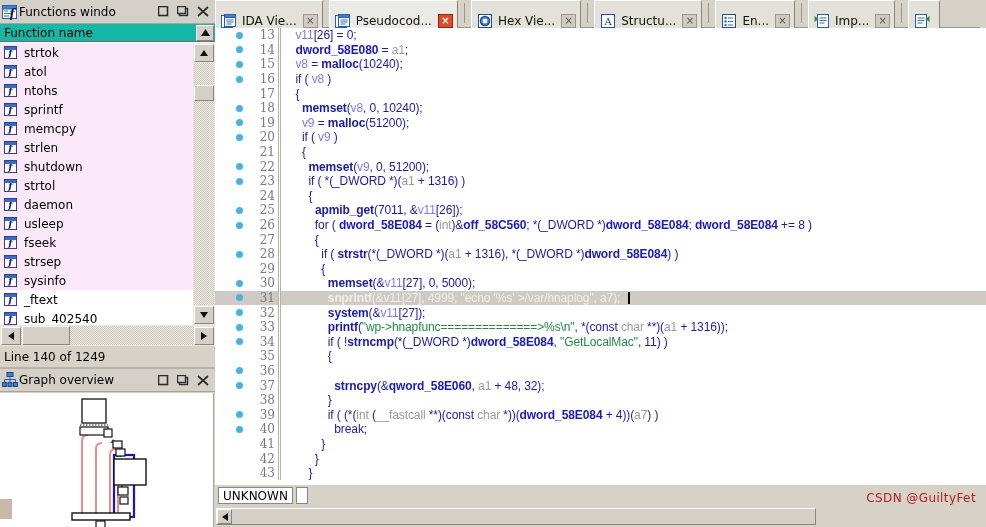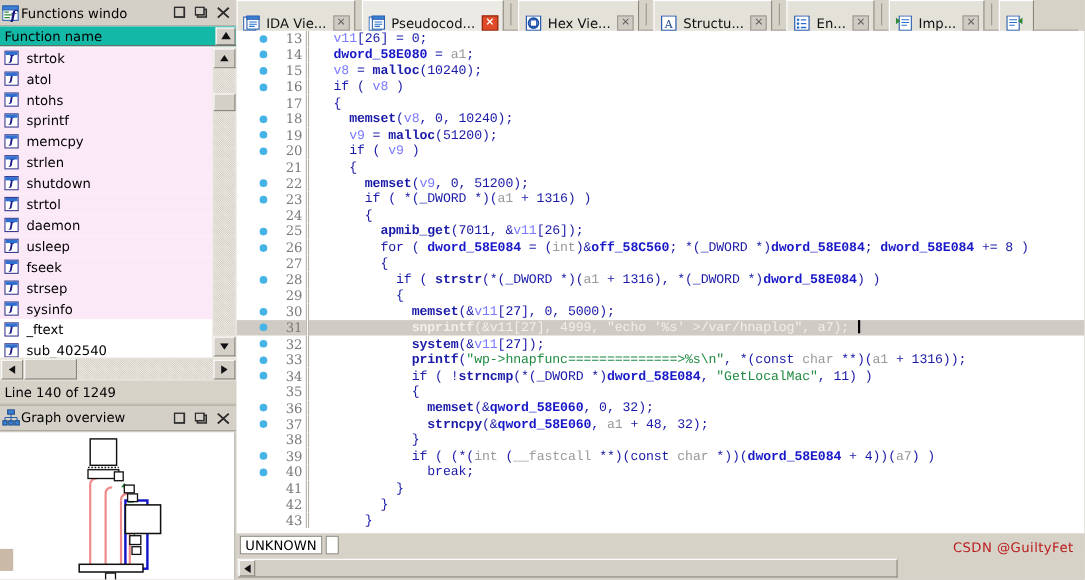--- a/index.html
+++ b/index.html
@@ -127,21 +127,21 @@
   .cline.hl { background: #cfcbc4; }
   .dot { width: 26px; flex: 0 0 auto; display: flex; align-items: center;
          justify-content: center; }
   .dot i { width: 7px; height: 7px; border-radius: 50%; background: #46b3e6;
            display: block; }
   .lnum { width: 26px; flex: 0 0 auto; text-align: right; color: #7a7a7a;
           font-family: "DejaVu Serif", serif; font-size: 12px; padding-right: 3px; }
   .gut { width: 3px; flex: 0 0 auto; align-self: stretch;
          border-left: 1px solid #b5b1a8; border-right: 1px solid #b5b1a8;
          margin-right: 8px; background: #fff; }
-  .ctext { flex: 1; color: #1a1aa8; font-family: Liberation Mono, monospace; font-size: 12px;
+  .ctext { flex: 1; color: #1a1aa8; font-family: Liberation Sans, sans-serif; font-size: 12px;
            letter-spacing: -0.1px; }
 
   
   .k  { color: #1a1aa8; }              
   .id { color: #7a7aff; }              
   .gl { color: #1818c8; font-weight: bold; } 
   .fn { color: #1a1aa8; font-weight: bold; } 
   .st { color: #1f8a40; }              
   .ty { color: #999999; }              
   .hl .k, .hl .id, .hl .gl, .hl .fn, .hl .st, .hl .ty, .hl .nm { color: #f2efe9; }
@@ -476,21 +476,21 @@
         <div class="cline"><span class="dot"><i></i></span><span class="lnum">26</span><span class="gut"></span><span class="ctext"><span class="k">        for ( </span><span class="gl">dword_58E084</span><span class="k"> = (</span><span class="ty">int</span><span class="k">)&amp;</span><span class="gl">off_58C560</span><span class="k">; *(_DWORD *)</span><span class="gl">dword_58E084</span><span class="k">; </span><span class="gl">dword_58E084</span><span class="k"> += 8 )</span></span></div>
         <div class="cline"><span class="dot"></span><span class="lnum">27</span><span class="gut"></span><span class="ctext"><span class="k">        {</span></span></div>
         <div class="cline"><span class="dot"><i></i></span><span class="lnum">28</span><span class="gut"></span><span class="ctext"><span class="k">          if ( </span><span class="fn">strstr</span><span class="k">(*(_DWORD *)(</span><span class="ty">a1</span><span class="k"> + 1316), *(_DWORD *)</span><span class="gl">dword_58E084</span><span class="k">) )</span></span></div>
         <div class="cline"><span class="dot"></span><span class="lnum">29</span><span class="gut"></span><span class="ctext"><span class="k">          {</span></span></div>
         <div class="cline"><span class="dot"><i></i></span><span class="lnum">30</span><span class="gut"></span><span class="ctext"><span class="k">            </span><span class="fn">memset</span><span class="k">(&amp;</span><span class="id">v11</span><span class="k">[27], 0, 5000);</span></span></div>
         <div class="cline hl"><span class="dot"><i></i></span><span class="lnum">31</span><span class="gut"></span><span class="ctext"><span class="k">            </span><span class="fn">snprintf</span><span class="k">(&amp;</span><span class="id">v11</span><span class="k">[27], 4999, </span><span class="st">"echo '%s' &gt;/var/hnaplog"</span><span class="k">, </span><span class="ty">a7</span><span class="k">);</span><span class="caret"></span></span></div>
         <div class="cline"><span class="dot"><i></i></span><span class="lnum">32</span><span class="gut"></span><span class="ctext"><span class="k">            </span><span class="fn">system</span><span class="k">(&amp;</span><span class="id">v11</span><span class="k">[27]);</span></span></div>
         <div class="cline"><span class="dot"><i></i></span><span class="lnum">33</span><span class="gut"></span><span class="ctext"><span class="k">            </span><span class="fn">printf</span><span class="k">(</span><span class="st">"wp-&gt;hnapfunc==============&gt;%s\n"</span><span class="k">, *(const </span><span class="ty">char</span><span class="k"> **)(</span><span class="ty">a1</span><span class="k"> + 1316));</span></span></div>
         <div class="cline"><span class="dot"><i></i></span><span class="lnum">34</span><span class="gut"></span><span class="ctext"><span class="k">            if ( !</span><span class="fn">strncmp</span><span class="k">(*(_DWORD *)</span><span class="gl">dword_58E084</span><span class="k">, </span><span class="st">"GetLocalMac"</span><span class="k">, 11) )</span></span></div>
         <div class="cline"><span class="dot"></span><span class="lnum">35</span><span class="gut"></span><span class="ctext"><span class="k">            {</span></span></div>
-        <div class="cline"><span class="dot"><i></i></span><span class="lnum">36</span><span class="gut"></span><span class="ctext"><span class="k">              </span><span class="fn">memset</span><span class="k">(&amp;</span><span class="gl">qword_58E060</span><span class="k">, 0, 32);</span></span></div>
+        <div class="cline"><span class="dot"><i></i></span><span class="lnum">36</span><span class="gut"></span></div>
         <div class="cline"><span class="dot"><i></i></span><span class="lnum">37</span><span class="gut"></span><span class="ctext"><span class="k">              </span><span class="fn">strncpy</span><span class="k">(&amp;</span><span class="gl">qword_58E060</span><span class="k">, </span><span class="ty">a1</span><span class="k"> + 48, 32);</span></span></div>
         <div class="cline"><span class="dot"></span><span class="lnum">38</span><span class="gut"></span><span class="ctext"><span class="k">            }</span></span></div>
         <div class="cline"><span class="dot"><i></i></span><span class="lnum">39</span><span class="gut"></span><span class="ctext"><span class="k">            if ( (*(</span><span class="ty">int</span><span class="k"> (</span><span class="ty">__fastcall</span><span class="k"> **)(const </span><span class="ty">char</span><span class="k"> *))(</span><span class="gl">dword_58E084</span><span class="k"> + 4))(</span><span class="ty">a7</span><span class="k">) )</span></span></div>
         <div class="cline"><span class="dot"><i></i></span><span class="lnum">40</span><span class="gut"></span><span class="ctext"><span class="k">              break;</span></span></div>
         <div class="cline"><span class="dot"></span><span class="lnum">41</span><span class="gut"></span><span class="ctext"><span class="k">          }</span></span></div>
         <div class="cline"><span class="dot"></span><span class="lnum">42</span><span class="gut"></span><span class="ctext"><span class="k">        }</span></span></div>
         <div class="cline"><span class="dot"></span><span class="lnum">43</span><span class="gut"></span><span class="ctext"><span class="k">      }</span></span></div>
       </div>
 
     <div id="code-status">

